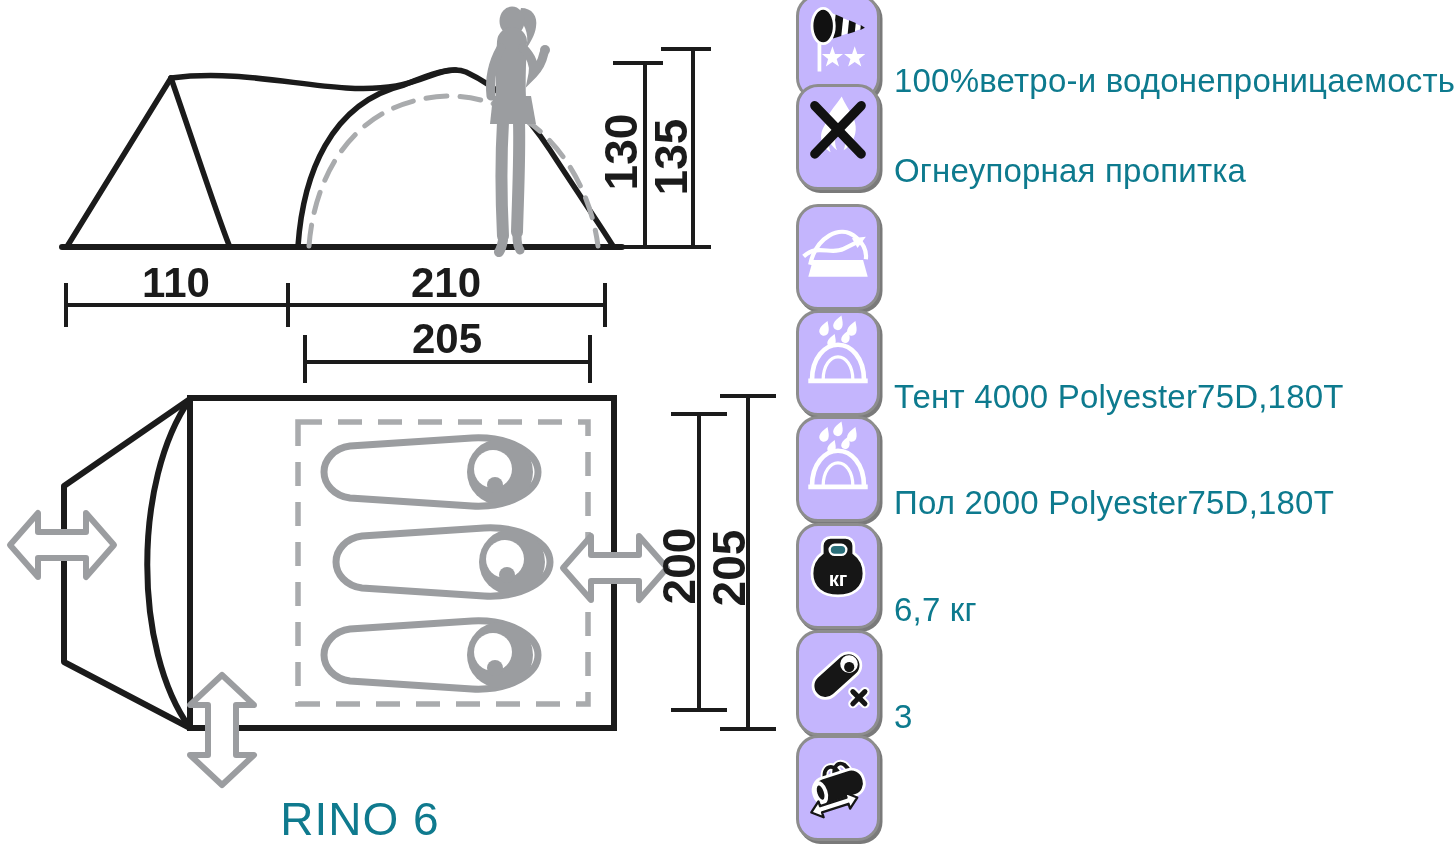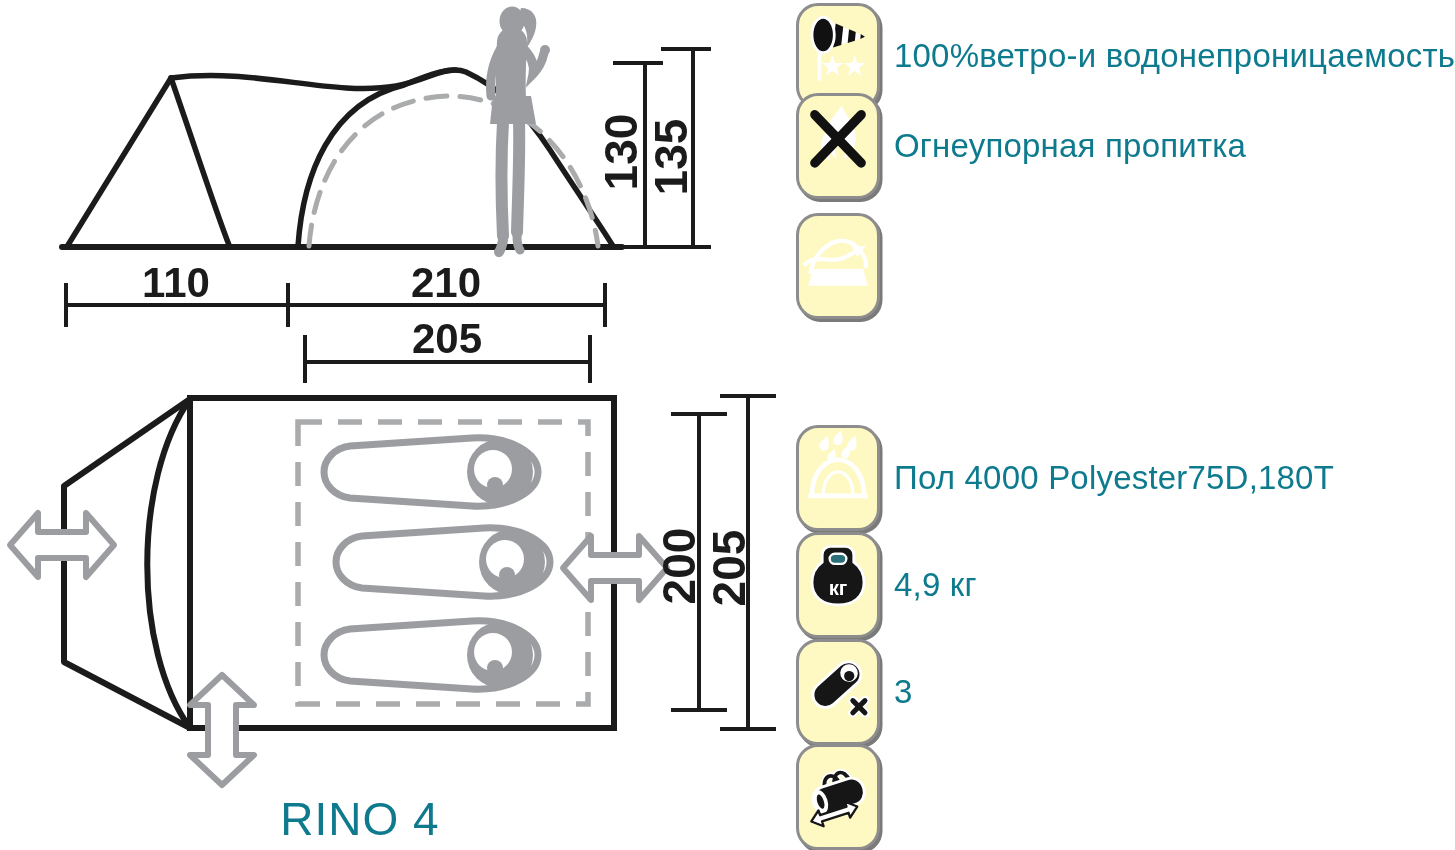--- a/index.html
+++ b/index.html
@@ -8,22 +8,22 @@
   .stage{position:absolute;inset:0;background:#ffffff;}
 
   
   #diagram{position:absolute;left:0;top:0;}
 
   
   .product-title{position:absolute;left:225px;top:792px;width:270px;text-align:center;
     font-size:46px;color:#0f7a8e;letter-spacing:1px;}
 
   
-  .feature-row{position:absolute;left:796px;height:88px;display:flex;align-items:center;gap:14px;}
-  .icon-tile{width:84px;height:106px;flex:0 0 84px;background:#fef9c3;border:3px solid #8d8d8d;
+  .feature-row{position:absolute;left:796px;height:88px;display:flex;align-items:flex-end;gap:14px;}
+  .icon-tile{width:84px;height:106px;flex:0 0 84px;background:#c4b5fd;border:3px solid #8d8d8d;
     border-radius:22px;box-sizing:border-box;box-shadow:2.5px 3px 0 #7a7a7a;overflow:hidden;}
   .icon-tile svg{display:block;width:78px;height:82px;}
   .feature-label{font-size:33px;color:#0d7a8e;white-space:nowrap;letter-spacing:0.2px;}
 
   text.dim{font-weight:bold;fill:#1b1b1b;}
 </style>
 </head>
 <body>
 
 <div class="stage">
@@ -118,21 +118,21 @@
           <path d="M671,710 L727,710"></path>
         <path d="M748,396 L748,729"></path>
           <path d="M720,396 L776,396"></path>
           <path d="M720,729 L776,729"></path>
       </g>
       <text class="dim" x="679" y="566" dy="0.35em" font-size="46" text-anchor="middle" transform="rotate(-90 679 566)">200</text>
       <text class="dim" x="729" y="568" dy="0.35em" font-size="46" text-anchor="middle" transform="rotate(-90 729 568)">205</text>
     </g>
   </svg>
 
-  <div class="product-title">RINO 4</div>
+  <div class="product-title">RINO 6</div>
 
   <div class="feature-row" style="top:12px">
     <div class="icon-tile">
       <svg viewBox="0 0 84 88">
         <line x1="22" y1="44" x2="22" y2="80" stroke="#fff" stroke-width="4"></line>
         <path d="M26,13 L71,33 L22,49 Z" fill="#fff"></path>
         <polygon points="39.5,18.7 47.6,22.1 45.5,41.8 36.7,44.5" fill="#111"></polygon>
         <polygon points="53.9,24.8 61.1,27.8 60.2,37.3 52.4,39.7" fill="#111"></polygon>
         <polygon points="66.5,30.1 71,33 66.1,35.5" fill="#111"></polygon>
         <ellipse cx="26" cy="31" rx="12" ry="19" fill="#111" stroke="#fff" stroke-width="3"></ellipse>
@@ -161,48 +161,65 @@
     <div class="icon-tile">
       <svg viewBox="0 0 84 88">
         <polygon points="15,57 69,57 74,75 10,75" fill="#fff"></polygon>
         <path d="M12,62 C18,33 44,17 62,33 C70,40 73,48 72,56" stroke="#fff" stroke-width="4.5" fill="none"></path>
         <path d="M5,53 C20,39 34,52 48,45 C53,42.5 57,40.5 61,38.5" stroke="#fff" stroke-width="4.5" fill="none"></path>
         <polygon points="72,32 57,33.5 63,44" fill="#fff"></polygon>
       </svg>
     </div>
   </div>
 
-
-  <div class="feature-row" style="top:434px">
+  <div class="feature-row" style="top:328px">
     <div class="icon-tile">
       <svg viewBox="0 0 84 88">
         <g fill="#fff">
           <path transform="translate(28,16) rotate(20)" d="M0,-8 C3,-3 5,0 5,3.5 A5,5 0 1 1 -5,3.5 C-5,0 -3,-3 0,-8 Z"></path>
           <path transform="translate(43,10) rotate(20)" d="M0,-8 C3,-3 5,0 5,3.5 A5,5 0 1 1 -5,3.5 C-5,0 -3,-3 0,-8 Z"></path>
           <path transform="translate(58,16) rotate(20)" d="M0,-8 C3,-3 5,0 5,3.5 A5,5 0 1 1 -5,3.5 C-5,0 -3,-3 0,-8 Z"></path>
           <path transform="translate(36,29) rotate(20)" d="M0,-7 C2.6,-2.6 4.4,0 4.4,3 A4.4,4.4 0 1 1 -4.4,3 C-4.4,0 -2.6,-2.6 0,-7 Z"></path>
           <path transform="translate(51,25) rotate(20)" d="M0,-7 C2.6,-2.6 4.4,0 4.4,3 A4.4,4.4 0 1 1 -4.4,3 C-4.4,0 -2.6,-2.6 0,-7 Z"></path>
         </g>
         <path d="M14,72 C14,48 28,34 42,34 C56,34 70,48 70,72" stroke="#fff" stroke-width="5" fill="none"></path>
         <path d="M26,72 C26,56 34,47 42,47 C50,47 58,56 58,72" stroke="#fff" stroke-width="3.5" fill="none"></path>
         <line x1="10" y1="73" x2="74" y2="73" stroke="#fff" stroke-width="5"></line>
       </svg>
     </div>
-    <div class="feature-label">Пол  4000  Polyester75D,180T</div>
+    <div class="feature-label">Тент  4000  Polyester75D,180T</div>
+  </div>
+
+  <div class="feature-row" style="top:434px">
+    <div class="icon-tile">
+      <svg viewBox="0 0 84 88">
+        <g fill="#fff">
+          <path transform="translate(28,16) rotate(20)" d="M0,-8 C3,-3 5,0 5,3.5 A5,5 0 1 1 -5,3.5 C-5,0 -3,-3 0,-8 Z"></path>
+          <path transform="translate(43,10) rotate(20)" d="M0,-8 C3,-3 5,0 5,3.5 A5,5 0 1 1 -5,3.5 C-5,0 -3,-3 0,-8 Z"></path>
+          <path transform="translate(58,16) rotate(20)" d="M0,-8 C3,-3 5,0 5,3.5 A5,5 0 1 1 -5,3.5 C-5,0 -3,-3 0,-8 Z"></path>
+          <path transform="translate(36,29) rotate(20)" d="M0,-7 C2.6,-2.6 4.4,0 4.4,3 A4.4,4.4 0 1 1 -4.4,3 C-4.4,0 -2.6,-2.6 0,-7 Z"></path>
+          <path transform="translate(51,25) rotate(20)" d="M0,-7 C2.6,-2.6 4.4,0 4.4,3 A4.4,4.4 0 1 1 -4.4,3 C-4.4,0 -2.6,-2.6 0,-7 Z"></path>
+        </g>
+        <path d="M14,72 C14,48 28,34 42,34 C56,34 70,48 70,72" stroke="#fff" stroke-width="5" fill="none"></path>
+        <path d="M26,72 C26,56 34,47 42,47 C50,47 58,56 58,72" stroke="#fff" stroke-width="3.5" fill="none"></path>
+        <line x1="10" y1="73" x2="74" y2="73" stroke="#fff" stroke-width="5"></line>
+      </svg>
+    </div>
+    <div class="feature-label">Пол  2000  Polyester75D,180T</div>
   </div>
 
   <div class="feature-row" style="top:541px">
     <div class="icon-tile">
       <svg viewBox="0 0 84 88">
         <path d="M34,12 h16 a9,9 0 0 1 9,9 v8 c7,5 11,13 11,22 c0,16 -12,24 -28,24 s-28,-8 -28,-24 c0,-9 4,-17 11,-22 v-8 a9,9 0 0 1 9,-9 z" fill="#161616" stroke="#fff" stroke-width="3"></path>
         <rect x="33" y="20" width="18" height="11" rx="5.5" fill="#2a6f7a" stroke="#fff" stroke-width="2.5"></rect>
         <text x="42" y="64" font-size="22" font-weight="bold" fill="#fff" text-anchor="middle">кг</text>
       </svg>
     </div>
-    <div class="feature-label">4,9 кг</div>
+    <div class="feature-label">6,7 кг</div>
   </div>
 
   <div class="feature-row" style="top:648px">
     <div class="icon-tile">
       <svg viewBox="0 0 84 88">
         <g transform="rotate(-42 42 44)">
           <rect x="10" y="31" width="60" height="27" rx="13.5" fill="#161616" stroke="#fff" stroke-width="3"></rect>
           <circle cx="58" cy="44" r="9.5" fill="#fff"></circle>
           <circle cx="56" cy="46.5" r="5.5" fill="#161616"></circle>
         </g>

